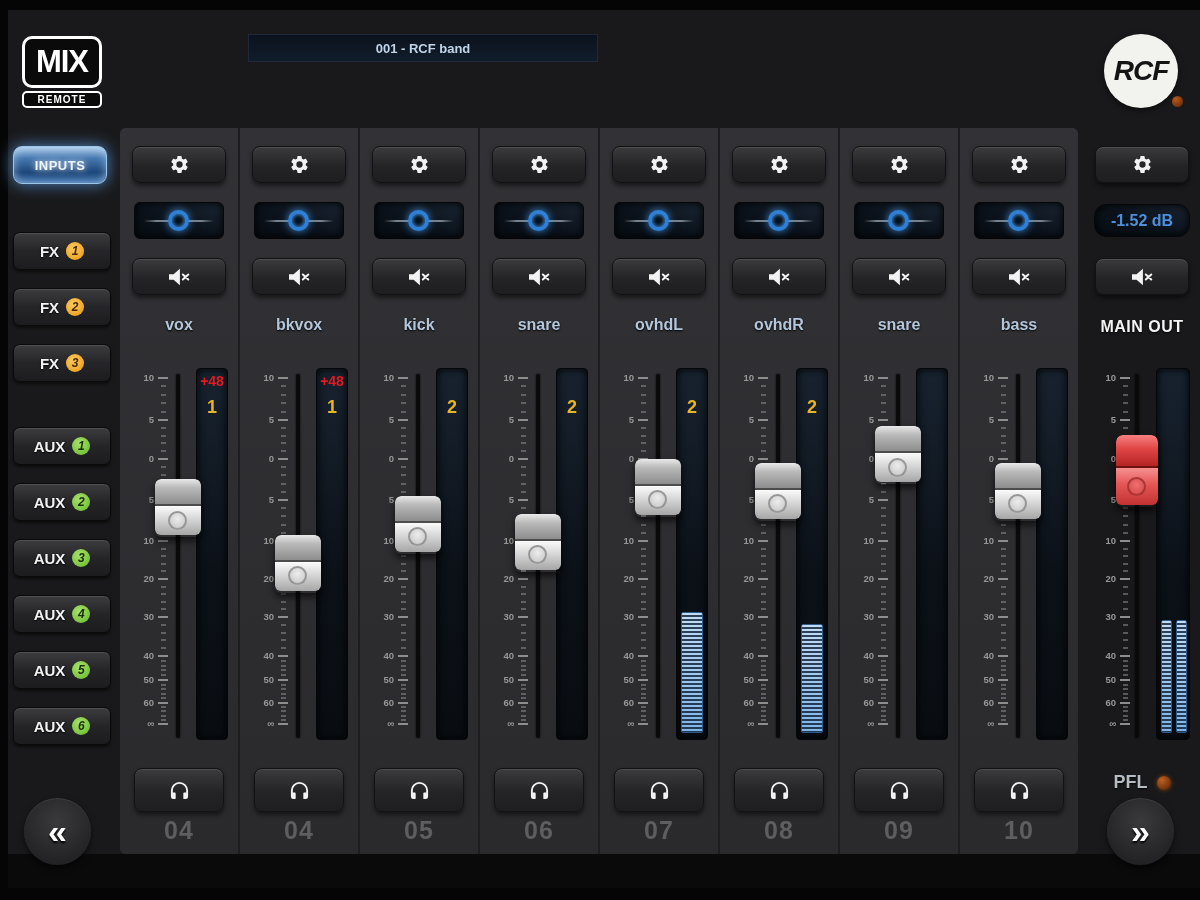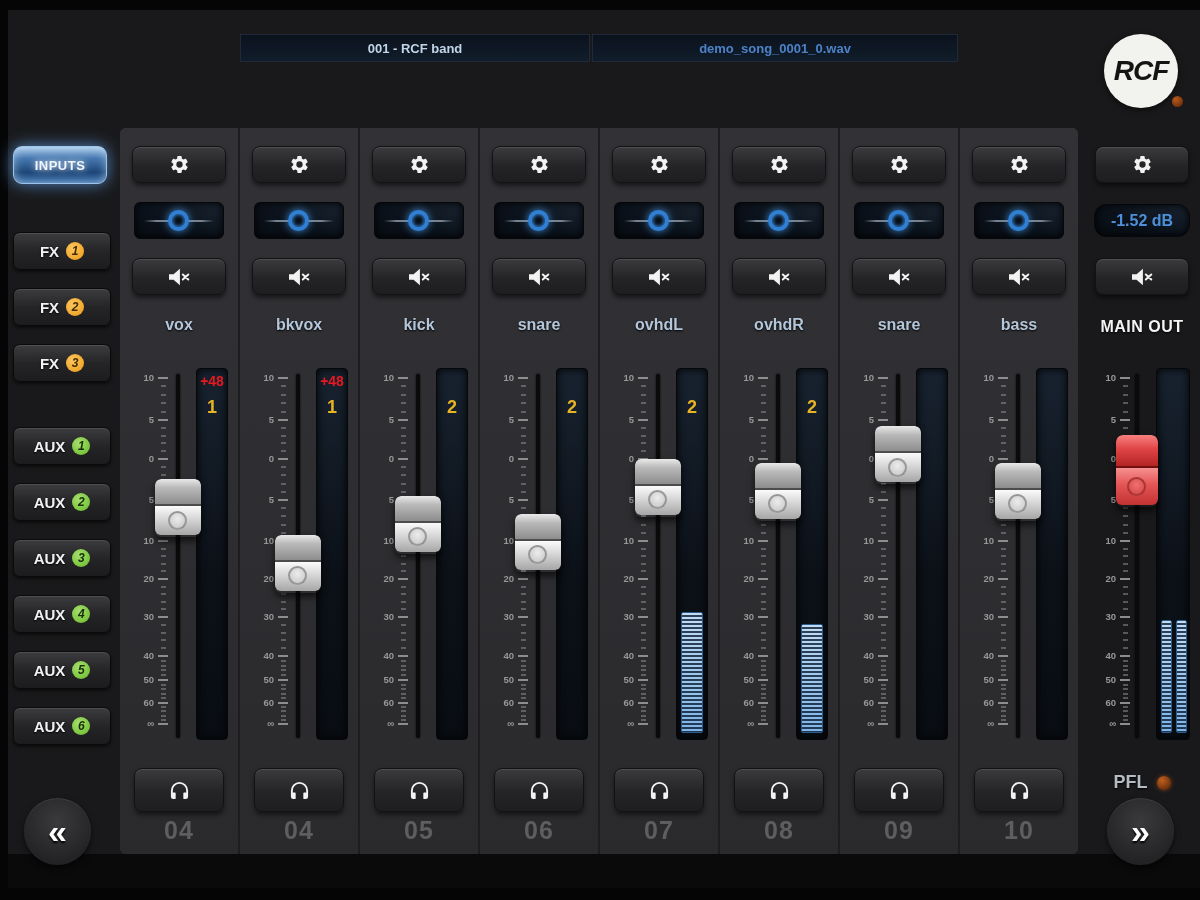--- a/index.html
+++ b/index.html
@@ -12,21 +12,21 @@
   .mix-logo { position:absolute; left:14px; top:26px; width:80px; }
   .mix-box { border:3px solid #fff; border-radius:10px; background:#0a0a0a; height:52px;
     display:flex; align-items:center; justify-content:center; color:#fff;
     font-weight:bold; font-size:31px; letter-spacing:-1px; }
   .remote-box { margin-top:3px; border:2px solid #fff; border-radius:5px; background:#0a0a0a;
     height:17px; display:flex; align-items:center; justify-content:center; color:#fff;
     font-weight:bold; font-size:10px; letter-spacing:1px; }
   .info-bar { position:absolute; top:24px; height:28px; display:flex; align-items:center;
     justify-content:center; background:linear-gradient(180deg,#0b121c,#111d2c);
     border:1px solid #1e2a39; font-size:13px; font-weight:bold; }
-  #session-bar { left:232px; width:350px; color:#c2d4e8; }
+  #session-bar { left:240px; width:350px; color:#c2d4e8; }
   #file-bar { left:584px; width:366px; color:#4d82c8; }
   #tabs { position:absolute; left:112px; top:54px; width:958px; height:45px;
     display:flex; gap:3px; }
   .tab { flex:1; border-radius:4px; border:1px solid #0a0a0b;
     background:linear-gradient(180deg,#47474a,#2a2a2d 45%,#1d1d20);
     box-shadow:inset 0 1px 0 rgba(255,255,255,.12), 0 2px 3px rgba(0,0,0,.5);
     color:#f2f2f2; font-size:13px; font-weight:bold; letter-spacing:.3px;
     display:flex; align-items:center; justify-content:center;
     text-shadow:0 1px 2px #000; cursor:pointer; }
   .tab.active { background:radial-gradient(ellipse at 50% 0%, #d6e7f7 0%, #85acd8 28%, #3f74ac 62%, #2a5a94 100%);
@@ -151,22 +151,25 @@
     font-weight:bold; text-shadow:0 2px 2px #000; cursor:pointer; z-index:5; }
   #nav-prev { left:16px; }
   #nav-next { left:1099px; }
   .icon { display:block; }
 </style>
 </head>
 <body>
 
 <div id="app">
 
+  <div class="mix-logo">
+    <div class="mix-box">MIX</div>
+    <div class="remote-box">REMOTE</div>
+  </div>
   <div class="info-bar" id="session-bar">001 - RCF band</div>
-  <div class="info-bar" id="file-bar">demo_song_0001_0.wav</div>
   <div class="rcf-logo">RCF</div>
   <div class="rcf-dot"></div>
 
   <div id="inputs-btn">INPUTS</div>
   <div id="fx-buttons">
       <div class="side-btn" style="top: 222px;">
         <span class="lbl">FX</span>
         <span class="num-circle fx">1</span>
       </div>
       <div class="side-btn" style="top: 278px;">

